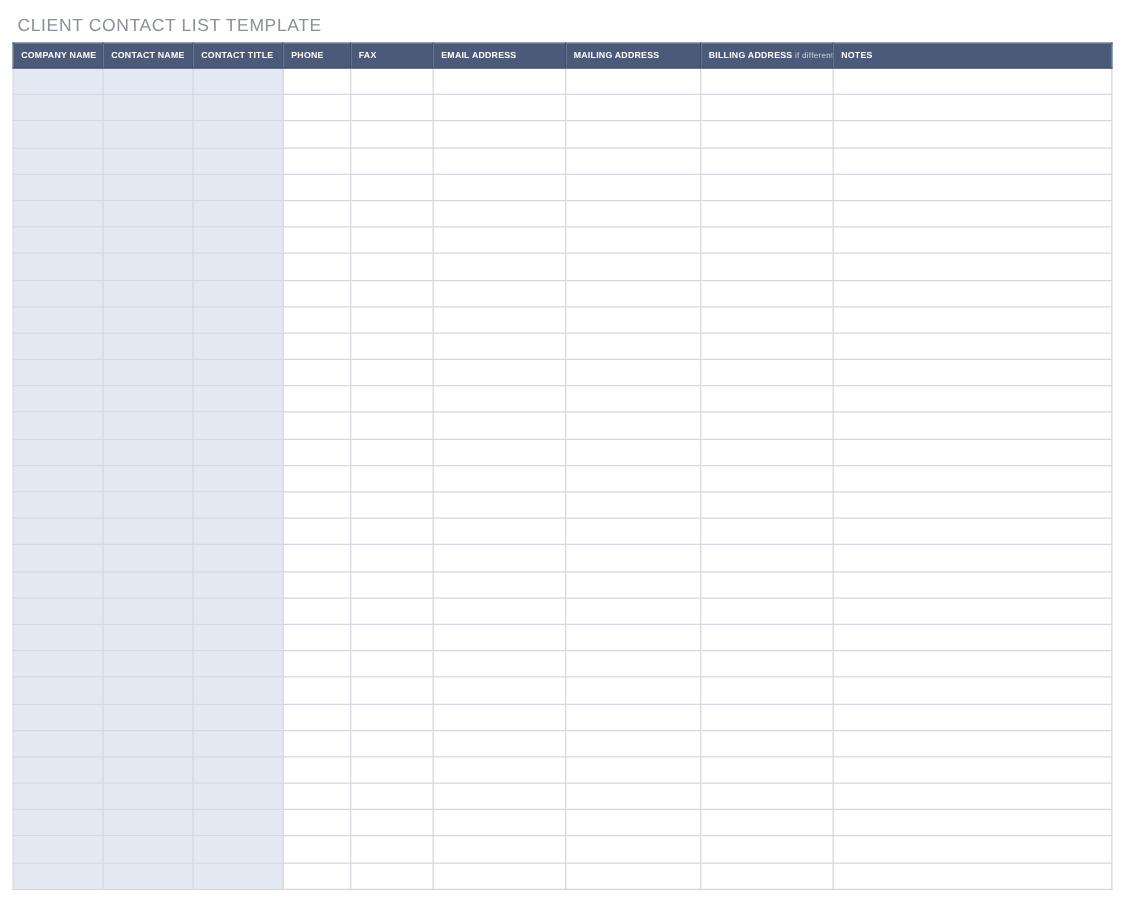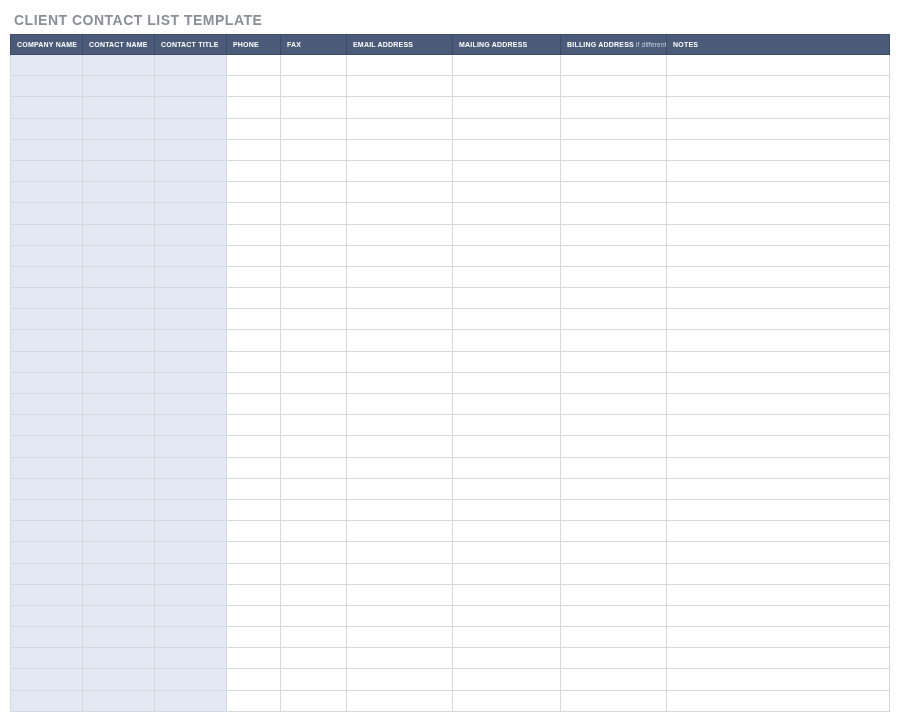--- a/index.html
+++ b/index.html
@@ -6,21 +6,21 @@
   body {
     background: #ffffff;
     font-family: Arial, Helvetica, sans-serif;
     width: 900px;
     height: 724px;
     overflow: hidden;
     padding: 12px 10px;
   }
   .title {
     font-size: 14px;
-    font-weight: 700;
+    font-weight: 400;
     letter-spacing: 0.5px;
     color: #8a8f99;
     margin: 0 0 6px 4px;
   }
   table {
     border-collapse: collapse;
     width: 100%;
     table-layout: fixed;
   }
   thead th {

